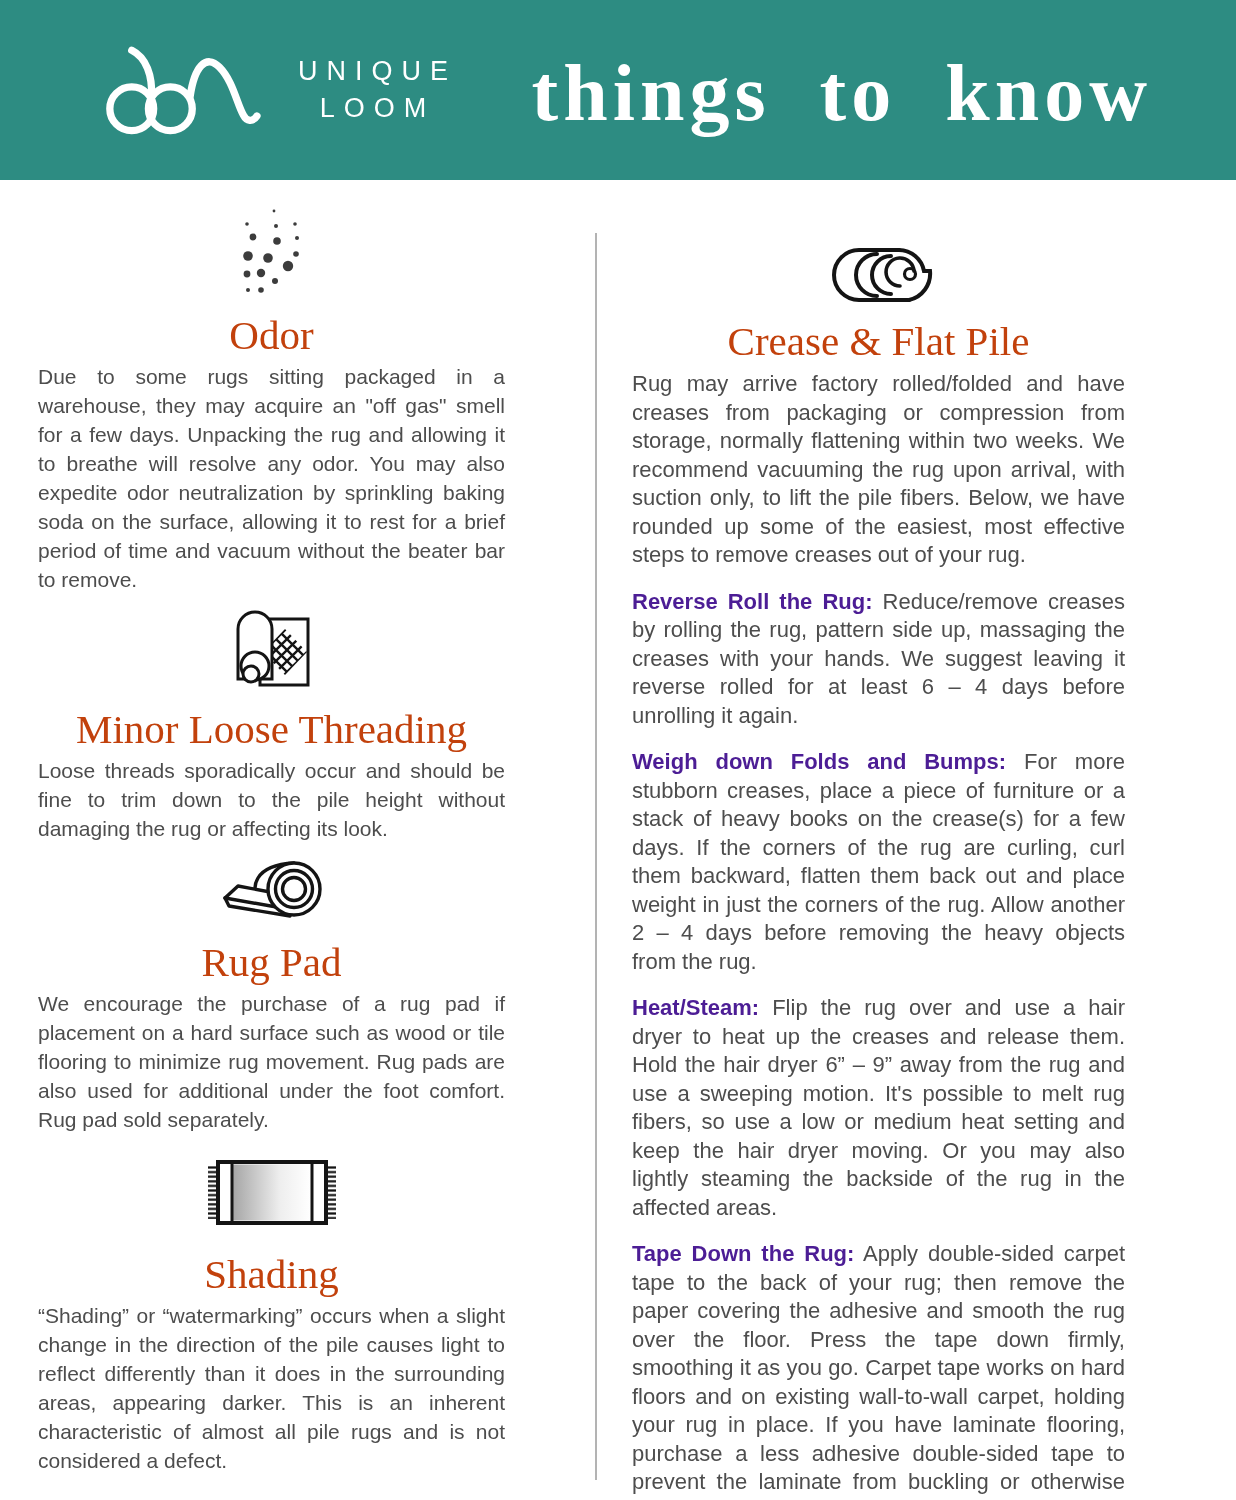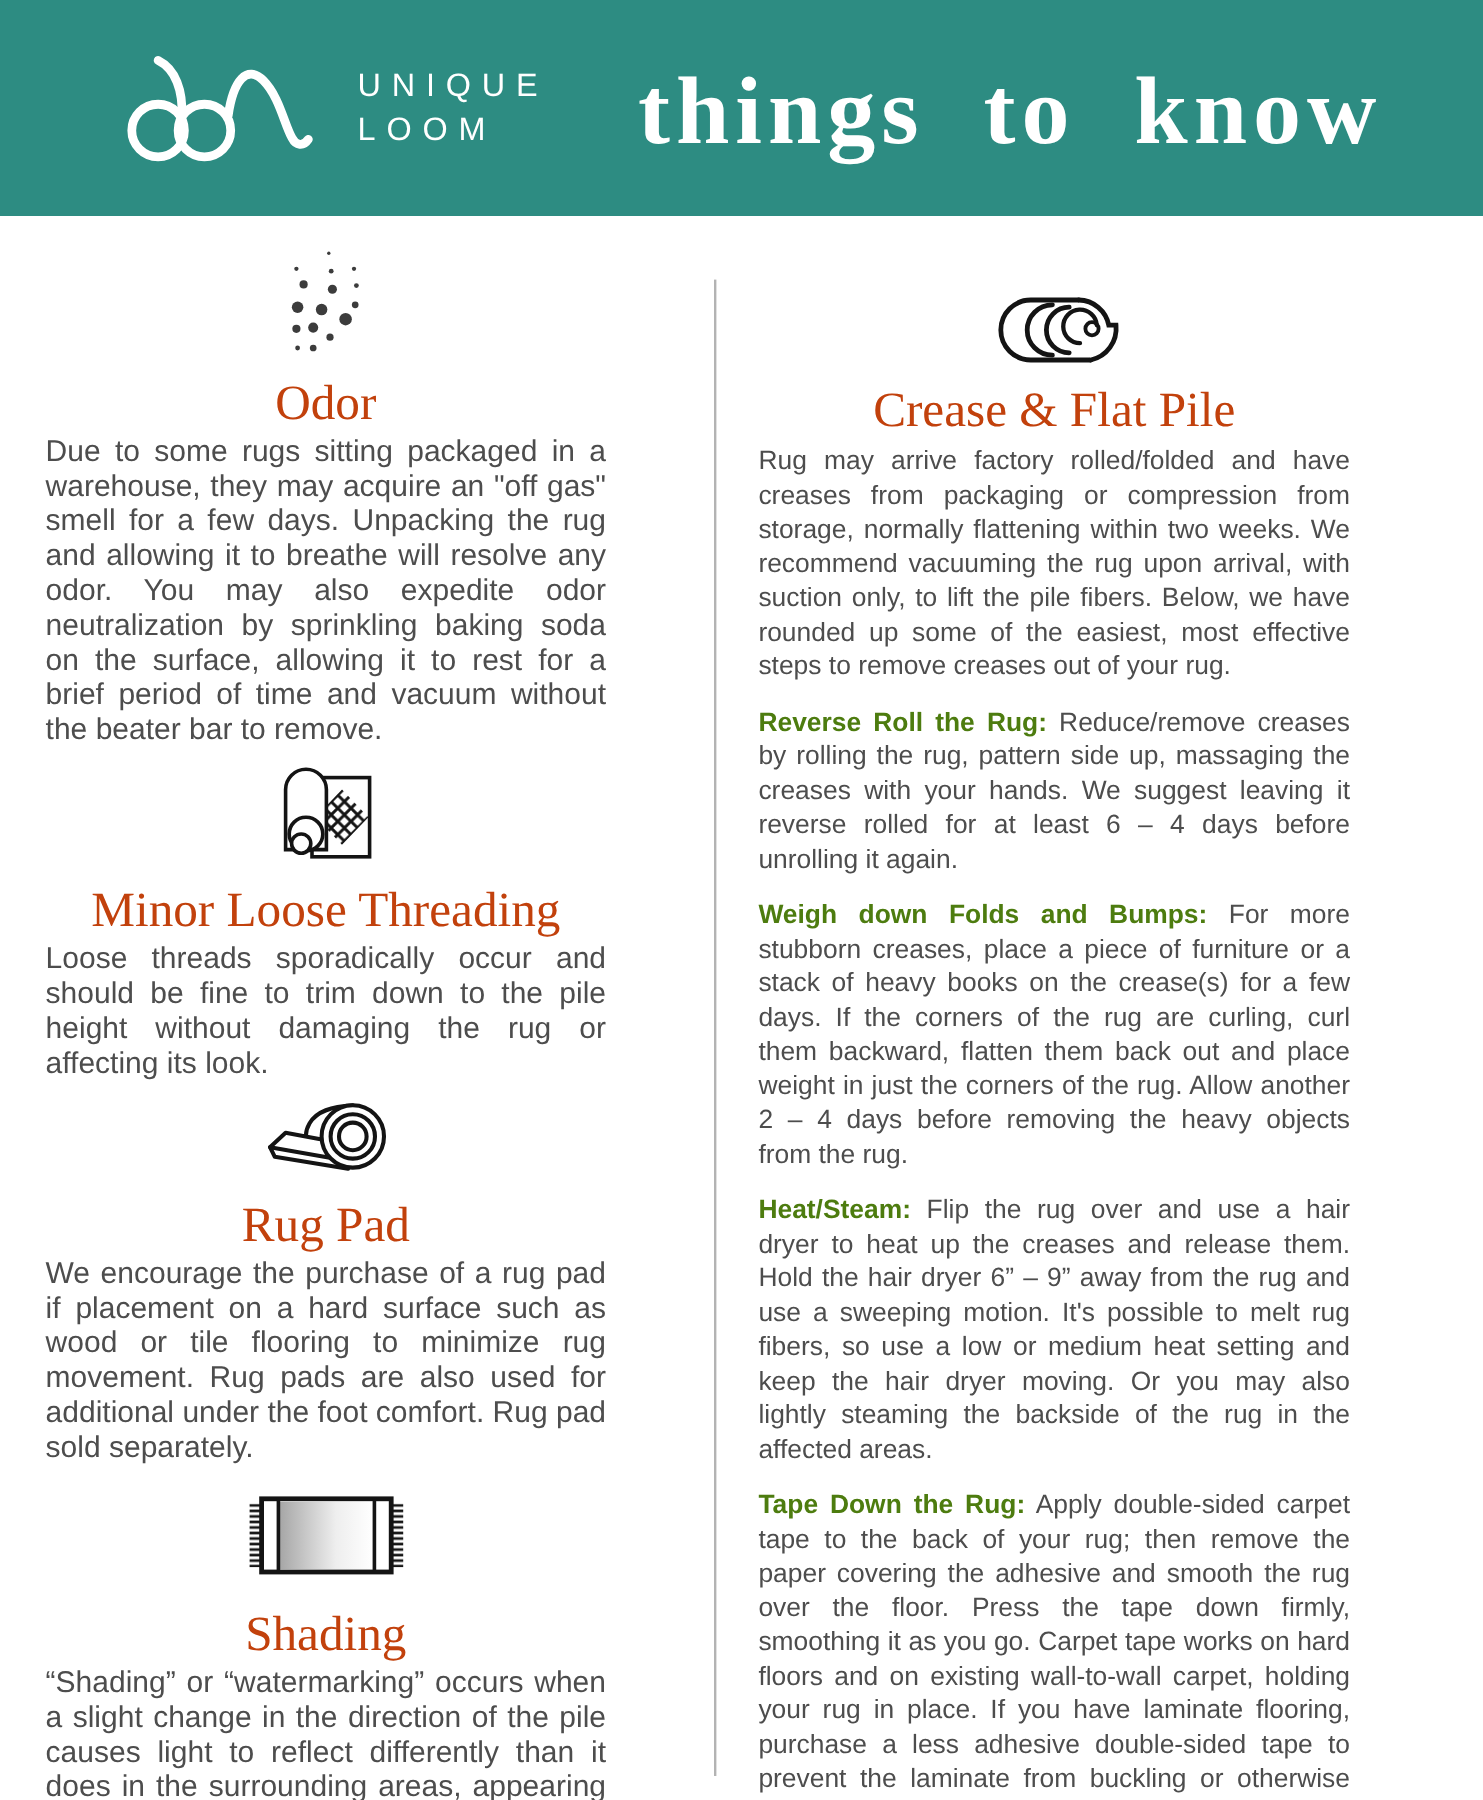--- a/index.html
+++ b/index.html
@@ -9,21 +9,21 @@
   }
   
   .banner{
     height:180px;background:#2d8c82;display:flex;align-items:center;
     padding:0 84px 0 100px;box-sizing:border-box;
   }
   .brand{display:flex;align-items:center;}
   .brand svg{display:block;}
   .brand-text{
     margin-left:26px;color:#ffffff;font-size:27px;letter-spacing:9px;
-    line-height:37px;text-align:left;font-weight:400;
+    line-height:37px;text-align:center;font-weight:400;
   }
   .banner-title{
     margin:0 0 0 auto;color:#ffffff;font-family:"Liberation Serif","DejaVu Serif",serif;
     font-weight:700;font-size:80px;letter-spacing:5px;word-spacing:24px;line-height:1;
     padding-top:6px;
   }
   
   .columns{display:flex;align-items:flex-start;}
   .divider{width:2px;height:1247px;background:#b3b3b3;margin-top:53px;flex:none;}
   .col{box-sizing:border-box;}
@@ -31,31 +31,31 @@
   .col.right{width:493px;margin-left:35px;flex:none;}
   
   .block{text-align:center;}
   .icon-wrap{display:flex;justify-content:center;}
   h2.sec{
     font-family:"Liberation Serif","DejaVu Serif",serif;font-weight:400;
     color:#c2410c;font-size:41px;line-height:46px;margin:0 0 4px 0;
   }
   .col.left p.body{
     text-align:justify;margin:0;color:#4d4d4d;
-    font-size:25px;line-height:29px;
+    font-size:21px;line-height:29px;
   }
   .col.right p.body{
     text-align:justify;margin:0;color:#4d4d4d;
     font-size:22px;line-height:28.5px;
   }
   .tip{
     text-align:justify;margin:18px 0 0 0;color:#4d4d4d;
     font-size:22px;line-height:28.5px;
   }
-  .tip b{color:#4d7c0f;font-weight:700;}
+  .tip b{color:#4c1d95;font-weight:700;}
   
   .block.odor{margin-top:28px;}      .block.odor .icon-wrap{margin-bottom:16px;}
   .block.threading{margin-top:12px;} .block.threading .icon-wrap{margin-bottom:12px;}
   .block.rugpad{margin-top:16px;}    .block.rugpad .icon-wrap{margin-bottom:20px;}
   .block.shading{margin-top:22px;}   .block.shading .icon-wrap{margin-bottom:22px;}
   .block.crease{margin-top:66px;}    .block.crease .icon-wrap{margin-bottom:14px;}
   .block.crease h2.sec{margin-bottom:6px;}
 </style>
 </head>
 <body>

